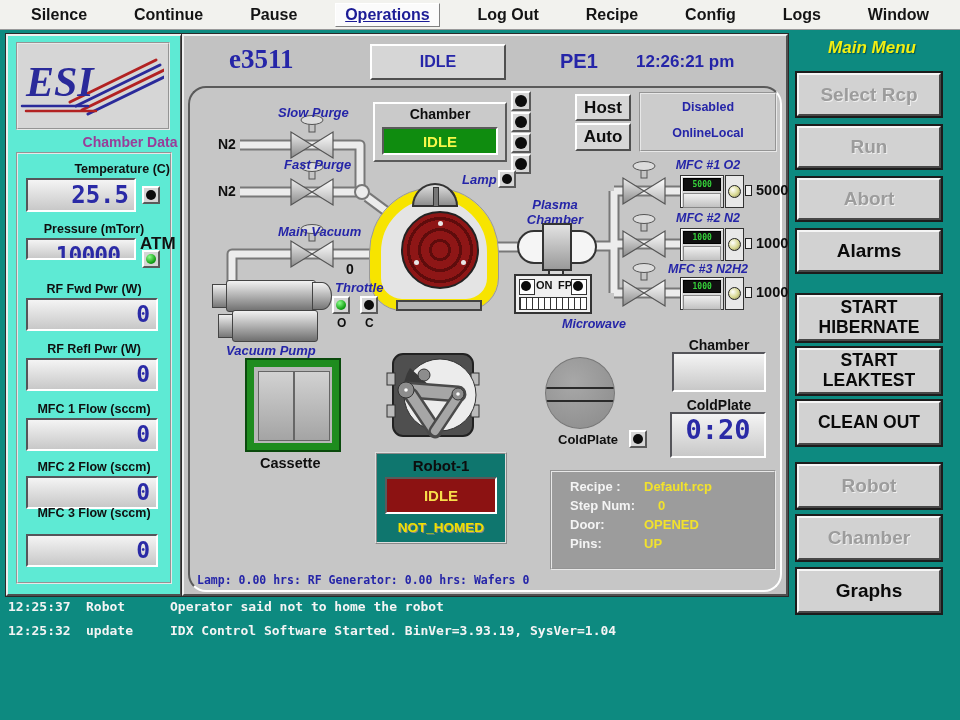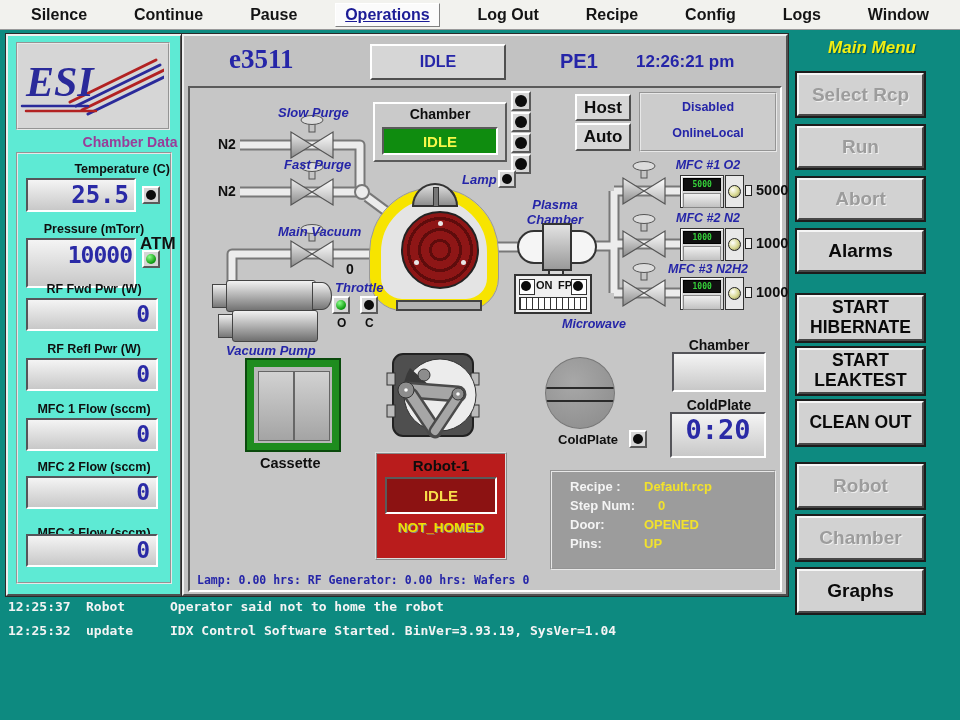--- a/index.html
+++ b/index.html
@@ -71,21 +71,21 @@
     box-sizing:border-box; position:relative; margin-left:1px; }
   .knob-circle { position:absolute; left:2px; top:9px; width:13px; height:13px; border-radius:50%;
     background:radial-gradient(circle at 35% 35%, #ffffff, #d8d890 55%, #77775a); border:1px solid #222; box-sizing:border-box; }
   .mfc-stub { position:absolute; width:7px; height:11px; background:#efefef; border:1.5px solid #222; box-sizing:border-box; }
   .mfc-num { position:absolute; font-weight:bold; font-size:14.5px; color:#0d0d0d; }
   .mfc-lbl { position:absolute; width:116px; text-align:center; color:#2525a8;
     font-weight:bold; font-style:italic; font-size:12.5px; white-space:nowrap; }
 
   
   .rbtn {
-    position:absolute; left:797px; width:127px; background:#d2d2d2;
+    position:absolute; left:797px; width:144px; background:#d2d2d2;
     border:2px solid; border-color:#f6f6f6 #474747 #474747 #f6f6f6;
     outline:2px solid #1c1c1c; box-sizing:border-box;
     display:flex; flex-direction:column; align-items:center; justify-content:center;
     font-weight:bold; font-size:19px; color:#0a0a0a; line-height:1.12; cursor:default;
     text-align:center;
   }
   .rbtn.small { font-size:17.5px; }
   .rbtn.disabled { color:#9c9c9c; text-shadow:1px 1px 0 #efefef; }
 
   
@@ -131,51 +131,51 @@
 
   <div class="abs groove" style="left:8px;top:116px;width:152px;height:428px;">
 
     <div class="lp-label" style="top:8px;text-align:right;">Temperature (C)</div>
     <div class="lcd" style="left:8px;top:24px;width:110px;height:34px;font-size:24px;line-height:30px;padding-right:5px;">25.5</div>
     <div class="ind-box" style="left:124px;top:32px;">
         <div class="ind-dot"></div>
       </div>
 
     <div class="lp-label" style="top:68px;">Pressure (mTorr)</div>
-    <div class="lcd" style="left:8px;top:84px;width:110px;height:50px;font-size:23px;line-height:30px;padding-right:2px;letter-spacing:-1px;">10000</div>
+    <div class="lcd" style="left:8px;top:84px;width:110px;height:22px;font-size:23px;line-height:30px;padding-right:14px;letter-spacing:-1px;">10000</div>
     <div class="abs" style="left:122px;top:80px;font-weight:bold;font-size:17px;color:#111;">ATM</div>
     <div class="ind-box" style="left:124px;top:96px;">
         <div class="ind-dot green"></div>
       </div>
 
     <div class="lp-label" style="top:128px;">RF Fwd Pwr (W)</div>
     <div class="lcd" style="left:8px;top:144px;width:132px;height:33px;font-size:23px;line-height:29px;padding-right:6px;">0</div>
 
     <div class="lp-label" style="top:188px;">RF Refl Pwr (W)</div>
     <div class="lcd" style="left:8px;top:204px;width:132px;height:33px;font-size:23px;line-height:29px;padding-right:6px;">0</div>
 
     <div class="lp-label" style="top:248px;">MFC 1 Flow (sccm)</div>
     <div class="lcd" style="left:8px;top:264px;width:132px;height:33px;font-size:23px;line-height:29px;padding-right:6px;">0</div>
 
     <div class="lp-label" style="top:306px;">MFC 2 Flow (sccm)</div>
     <div class="lcd" style="left:8px;top:322px;width:132px;height:33px;font-size:23px;line-height:29px;padding-right:6px;">0</div>
 
-    <div class="lp-label" style="top:372px;">MFC 3 Flow (sccm)</div>
+    <div class="lp-label" style="top:352px;">MFC 3 Flow (sccm)</div>
     <div class="lcd" style="left:8px;top:380px;width:132px;height:33px;font-size:23px;line-height:29px;padding-right:6px;">0</div>
   </div>
 </div>
 
 <div class="panel" style="left:182px;top:34px;width:602px;height:558px;background:#c2c2c2;">
 
   <div class="abs" style="left:45px;top:8px;font-weight:bold;font-size:27px;color:#2525a8;font-family:Liberation Serif, serif;">e3511</div>
   <div class="winbtn" style="left:186px;top:8px;width:136px;height:36px;font-size:16px;color:#2525a8;">IDLE</div>
   <div class="abs" style="left:376px;top:14px;font-weight:bold;font-size:20px;color:#2525a8;">PE1</div>
   <div class="abs" style="left:452px;top:16px;font-weight:bold;font-size:17px;color:#2525a8;">12:26:21 pm</div>
 
-  <div class="abs sunken" style="left:4px;top:50px;width:590px;height:502px;background:#c6c6c6;">
+  <div class="abs sunken" style="left:4px;top:50px;width:590px;height:502px;background:#c6c6c6;border-radius:18px;">
 
     <svg class="abs" style="left:0;top:0;z-index:0;" width="590" height="500">
       <defs>
         <linearGradient id="vg1" x1="0" y1="0" x2="0" y2="1">
           <stop offset="0" stop-color="#ededed"></stop>
             <stop offset="1" stop-color="#8a8a8a"></stop>
         </linearGradient>
         <linearGradient id="vg2" x1="0" y1="0" x2="0" y2="1">
           <stop offset="0" stop-color="#ffffff"></stop>
             <stop offset="1" stop-color="#b2b2b2"></stop>
@@ -373,21 +373,21 @@
         <line x1="27" y1="48" x2="51" y2="84" stroke="#a6a6a6" stroke-width="10"></line>
         <line x1="51" y1="84" x2="73" y2="51" stroke="#4a4a4a" stroke-width="13"></line>
         <line x1="51" y1="84" x2="73" y2="51" stroke="#a6a6a6" stroke-width="8"></line>
       </g>
       <circle cx="22" cy="43" r="8" fill="#8d8d8d" stroke="#333"></circle>
       <circle cx="74" cy="47" r="6" fill="#8d8d8d" stroke="#333"></circle>
       <circle cx="22" cy="43" r="1.8" fill="#fff"></circle>
       <circle cx="74" cy="47" r="1.8" fill="#fff"></circle>
     </svg>
 
-    <div class="abs" style="left:185px;top:364px;width:132px;height:108px;border:2px ridge #ddd;box-sizing:border-box;background:#b91c1c;">
+    <div class="abs" style="left:185px;top:364px;width:132px;height:92px;border:2px ridge #ddd;box-sizing:border-box;background:#0f766e;">
       <div style="text-align:center;font-weight:bold;font-size:15px;color:#0d0d0d;margin-top:3px;">Robot-1</div>
       <div class="sunken" style="position:absolute;left:8px;top:23px;width:112px;height:37px;background:#8c1212;box-sizing:border-box;
            display:flex;align-items:center;justify-content:center;font-weight:bold;font-size:15px;color:#f7dd4a;">IDLE</div>
       <div style="position:absolute;left:0;top:66px;width:100%;text-align:center;font-weight:bold;font-size:13.5px;color:#f0e000;text-shadow:1px 1px 0 #8a8a8a;">NOT_HOMED</div>
     </div>
 
     <div class="abs" style="left:355px;top:269px;width:68px;height:70px;border-radius:50%;background:radial-gradient(circle at 40% 35%,#a8a8a8,#8a8a8a);border:1px solid #777;overflow:hidden;">
       <div style="position:absolute;left:0;top:29px;width:100%;height:2px;background:#2a2a2a;"></div>
       <div style="position:absolute;left:0;top:42px;width:100%;height:2px;background:#2a2a2a;"></div>
     </div>

